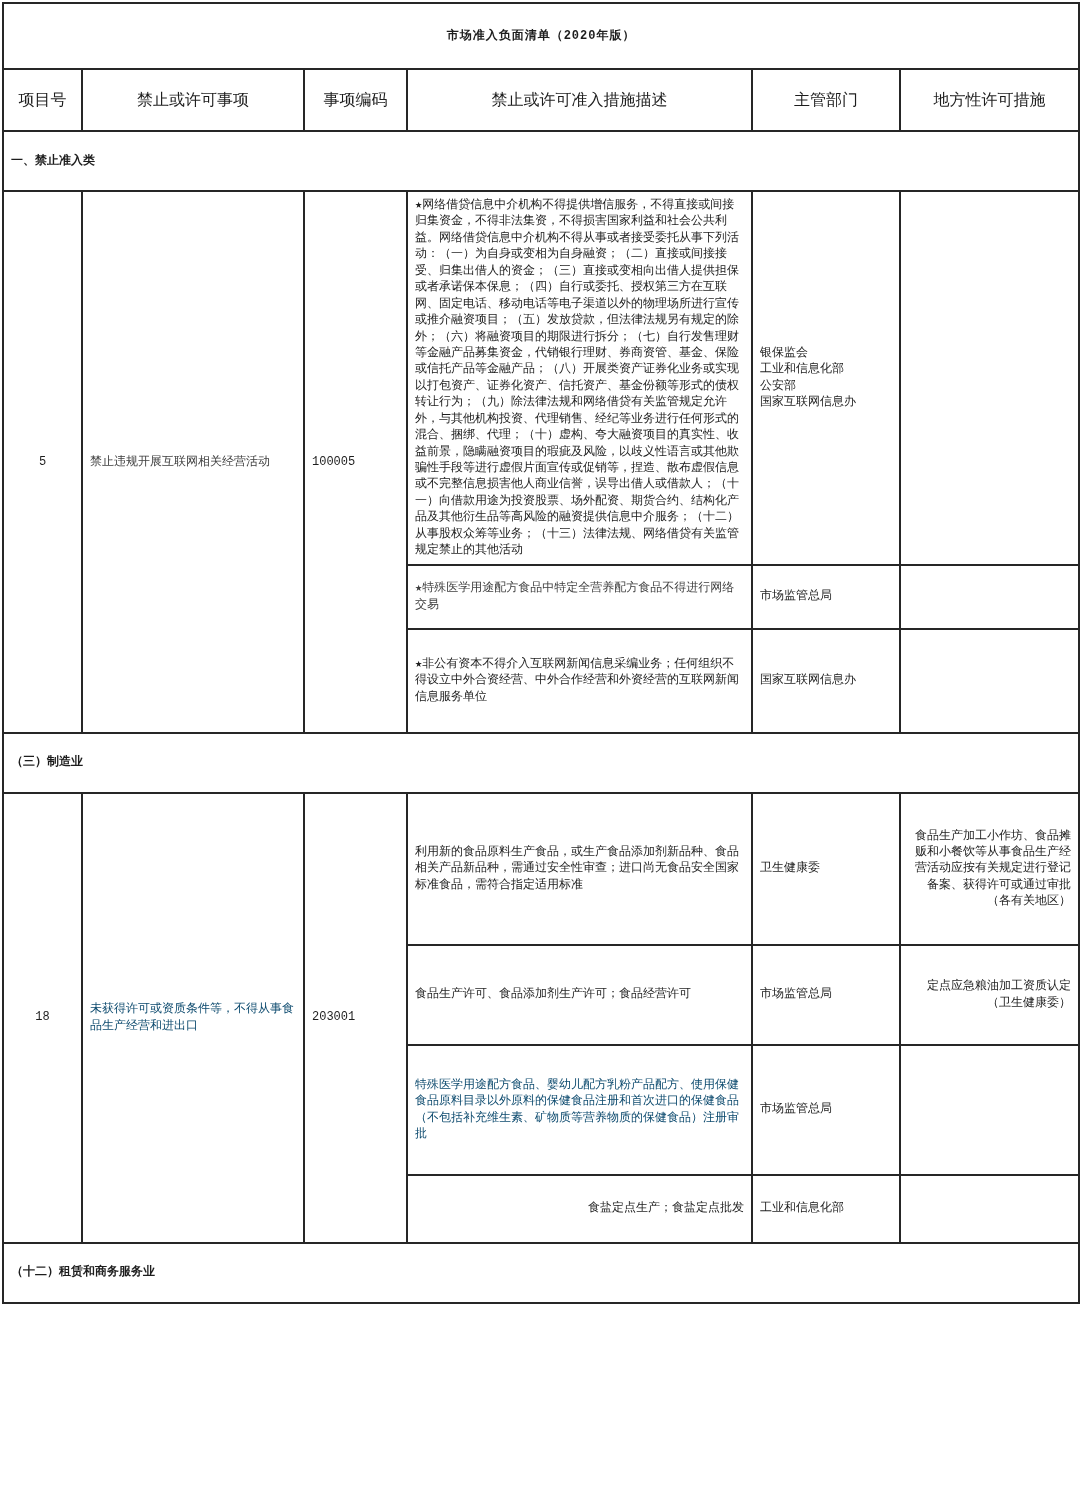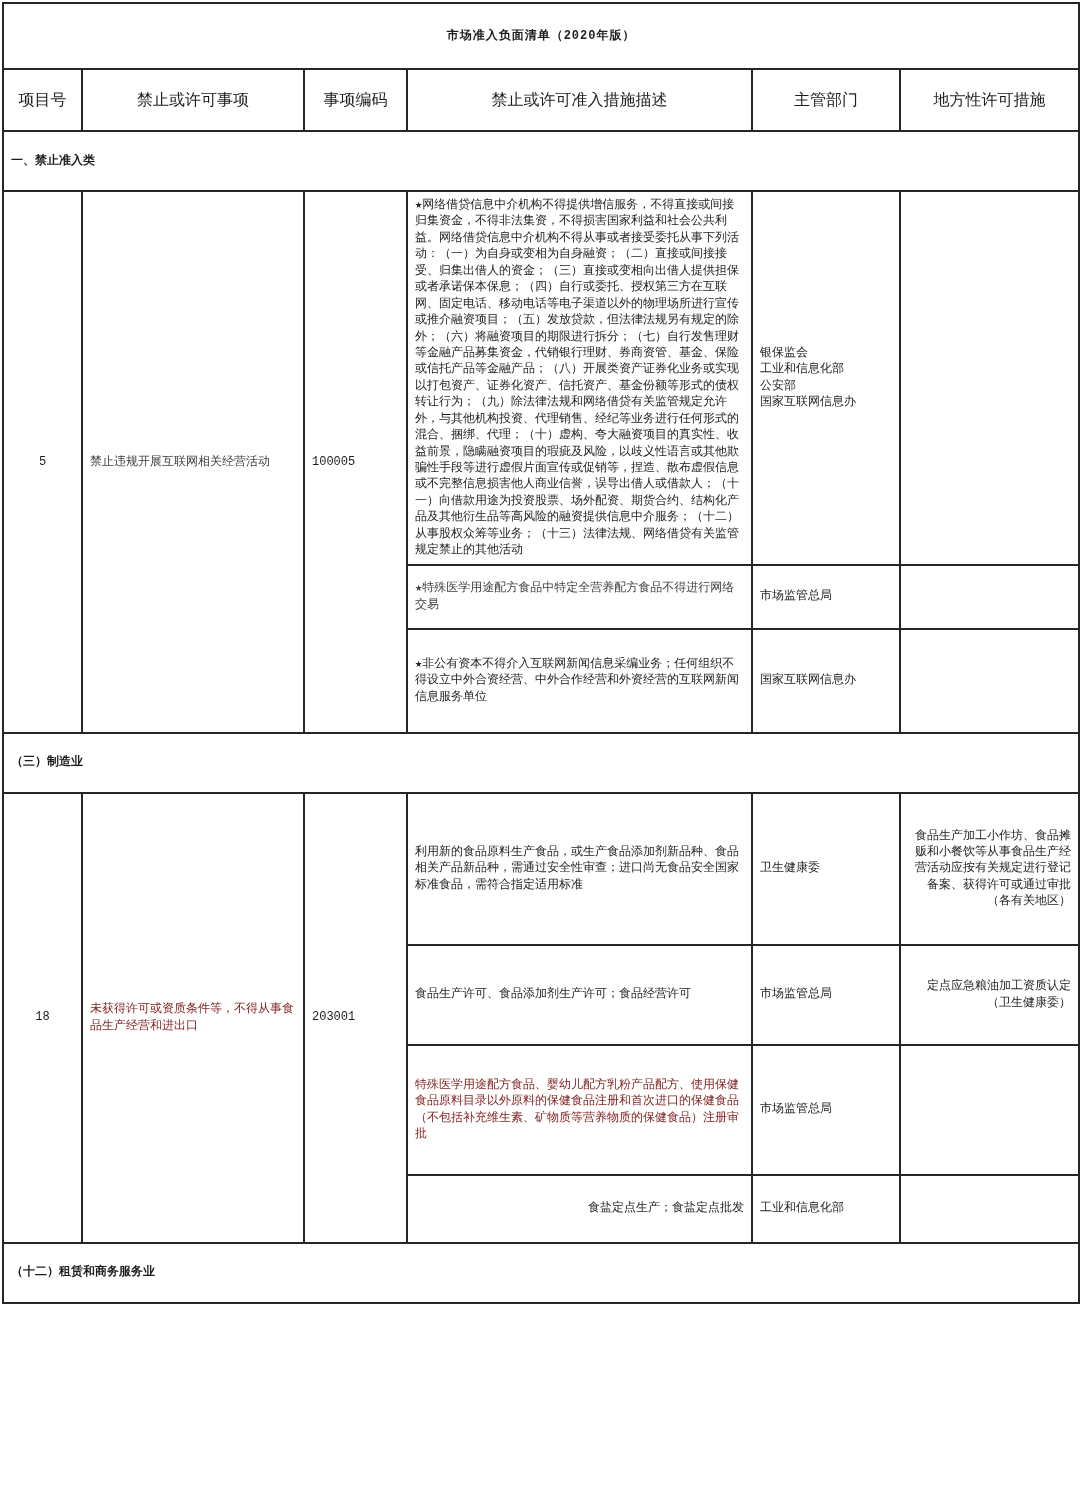--- a/index.html
+++ b/index.html
@@ -46,21 +46,21 @@
     font-size: 16px;
     padding-left: 8px;
   }
   .id-cell   { text-align: center; font-size: 16px; }
   .item-cell { font-size: 16px; line-height: 1.5; }
   .code-cell { font-size: 15px; padding-left: 5px; }
   .desc-cell { text-align: left; }
   .dept-cell { white-space: pre-line; text-align: left; }
   .local-cell{ text-align: right; }
   .red   { color: #404040; }
-  .red-l { color: #7f1d1d; }
+  .red-l { color: #0c4a6e; }
   
   .h52  { height: 52px; }
   .h56  { height: 56px; text-align: right; }
   .h88  { height: 88px; margin-top: 30px; }
   .h92  { height: 92px; }
   .h118 { height: 118px; }
   .h140 { height: 140px; }
 </style>
 </head>
 <body>

